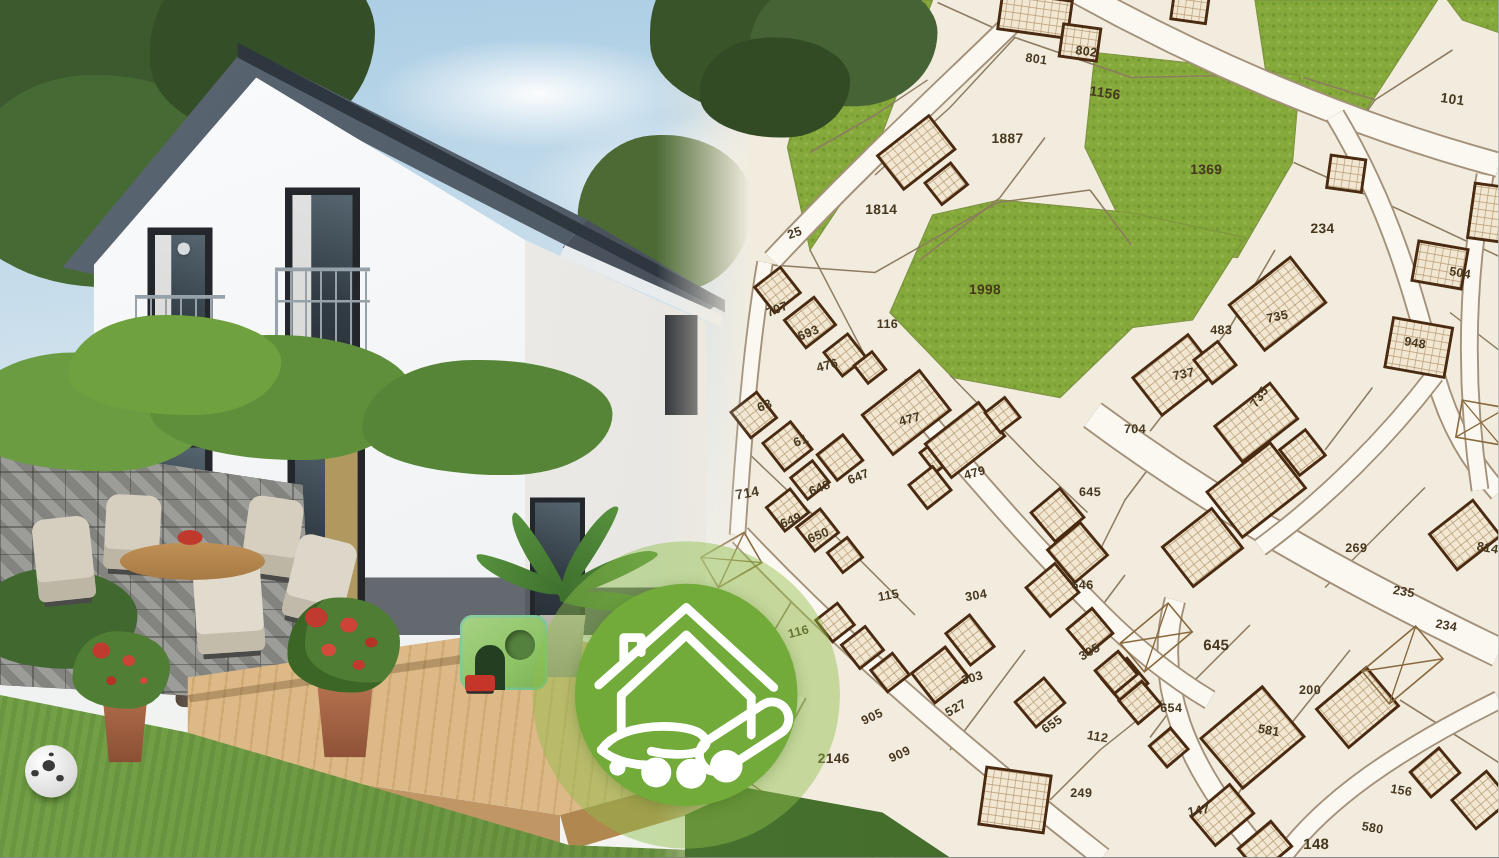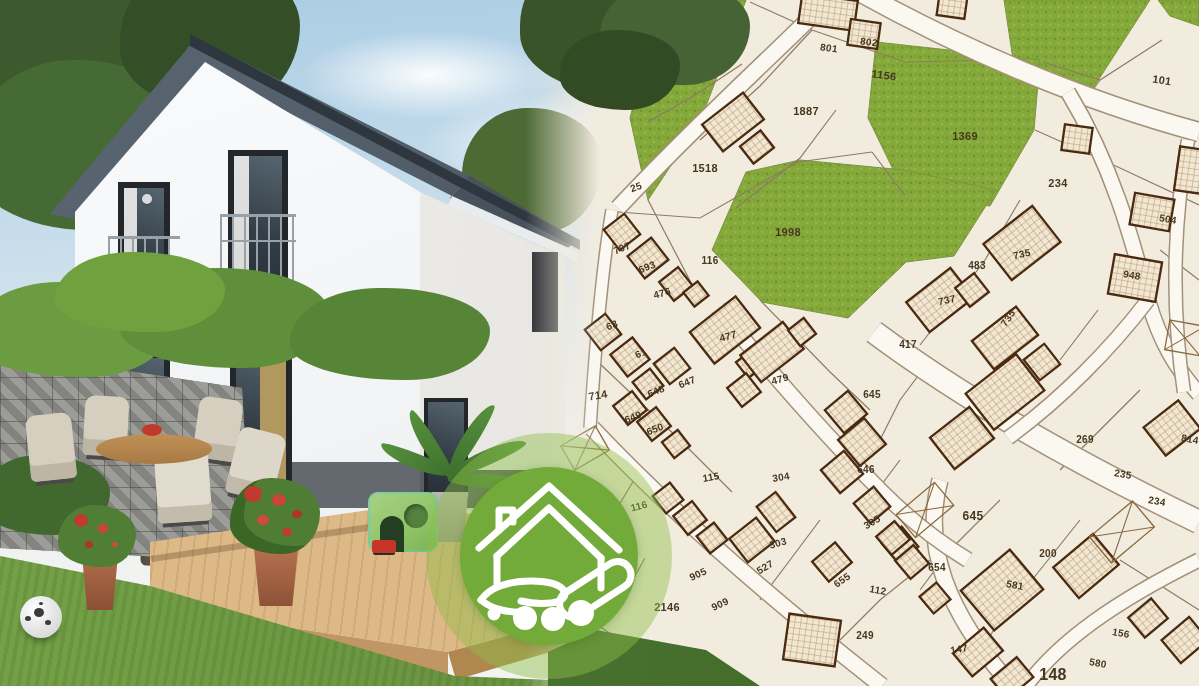--- a/index.html
+++ b/index.html
@@ -290,38 +290,38 @@
           <rect x="924" y="587" width="22" height="22" transform="rotate(-40 935 598)" fill="url(#hatch)" stroke="#4a2a10" stroke-width="2.3"></rect>
           <rect x="1167" y="625" width="36" height="30" transform="rotate(-40 1185 640)" fill="url(#hatch)" stroke="#4a2a10" stroke-width="2.3"></rect>
           <rect x="697" y="672" width="30" height="16" transform="rotate(-20 712 680)" fill="url(#hatch)" stroke="#4a2a10" stroke-width="2.3"></rect>
         </g>
     </svg>
     <div class="abs map-labels" id="labels">
         <span class="plabel" style="left: 349px; top: 48px; font-size: 10px; color: rgb(71, 55, 31); transform: translate(-50%, -50%) rotate(8deg);">801</span>
         <span class="plabel" style="left: 389px; top: 42px; font-size: 10px; color: rgb(71, 55, 31); transform: translate(-50%, -50%) rotate(8deg);">802</span>
         <span class="plabel" style="left: 404px; top: 75px; font-size: 11px; color: rgb(71, 55, 31); transform: translate(-50%, -50%) rotate(8deg);">1156</span>
         <span class="plabel" style="left: 326px; top: 111px; font-size: 11px; color: rgb(71, 55, 31); transform: translate(-50%, -50%) rotate(0deg);">1887</span>
-        <span class="plabel" style="left: 225px; top: 168px; font-size: 11px; color: rgb(71, 55, 31); transform: translate(-50%, -50%) rotate(0deg);">1518</span>
+        <span class="plabel" style="left: 225px; top: 168px; font-size: 11px; color: rgb(71, 55, 31); transform: translate(-50%, -50%) rotate(0deg);">1814</span>
         <span class="plabel" style="left: 156px; top: 187px; font-size: 10px; color: rgb(71, 55, 31); transform: translate(-50%, -50%) rotate(-20deg);">25</span>
         <span class="plabel" style="left: 682px; top: 80px; font-size: 11px; color: rgb(71, 55, 31); transform: translate(-50%, -50%) rotate(8deg);">101</span>
         <span class="plabel" style="left: 485px; top: 136px; font-size: 11px; color: rgb(71, 55, 31); transform: translate(-50%, -50%) rotate(0deg);">1369</span>
         <span class="plabel" style="left: 578px; top: 183px; font-size: 11px; color: rgb(71, 55, 31); transform: translate(-50%, -50%) rotate(0deg);">234</span>
         <span class="plabel" style="left: 308px; top: 232px; font-size: 11px; color: rgb(71, 55, 31); transform: translate(-50%, -50%) rotate(0deg);">1998</span>
         <span class="plabel" style="left: 142px; top: 248px; font-size: 10px; color: rgb(71, 55, 31); transform: translate(-50%, -50%) rotate(-22deg);">707</span>
         <span class="plabel" style="left: 167px; top: 267px; font-size: 10px; color: rgb(71, 55, 31); transform: translate(-50%, -50%) rotate(-22deg);">693</span>
         <span class="plabel" style="left: 182px; top: 293px; font-size: 10px; color: rgb(71, 55, 31); transform: translate(-50%, -50%) rotate(-15deg);">476</span>
         <span class="plabel" style="left: 230px; top: 260px; font-size: 10px; color: rgb(71, 55, 31); transform: translate(-50%, -50%) rotate(0deg);">116</span>
         <span class="plabel" style="left: 132px; top: 325px; font-size: 10px; color: rgb(71, 55, 31); transform: translate(-50%, -50%) rotate(-22deg);">63</span>
         <span class="plabel" style="left: 161px; top: 353px; font-size: 10px; color: rgb(71, 55, 31); transform: translate(-50%, -50%) rotate(-22deg);">61</span>
         <span class="plabel" style="left: 248px; top: 336px; font-size: 10px; color: rgb(71, 55, 31); transform: translate(-50%, -50%) rotate(-15deg);">477</span>
         <span class="plabel" style="left: 497px; top: 265px; font-size: 10px; color: rgb(71, 55, 31); transform: translate(-50%, -50%) rotate(0deg);">483</span>
         <span class="plabel" style="left: 542px; top: 254px; font-size: 10px; color: rgb(71, 55, 31); transform: translate(-50%, -50%) rotate(-12deg);">735</span>
         <span class="plabel" style="left: 467px; top: 300px; font-size: 10px; color: rgb(71, 55, 31); transform: translate(-50%, -50%) rotate(-12deg);">737</span>
         <span class="plabel" style="left: 528px; top: 318px; font-size: 10px; color: rgb(71, 55, 31); transform: translate(-50%, -50%) rotate(-55deg);">735</span>
-        <span class="plabel" style="left: 428px; top: 344px; font-size: 10px; color: rgb(71, 55, 31); transform: translate(-50%, -50%) rotate(0deg);">417</span>
+        <span class="plabel" style="left: 428px; top: 344px; font-size: 10px; color: rgb(71, 55, 31); transform: translate(-50%, -50%) rotate(0deg);">704</span>
         <span class="plabel" style="left: 652px; top: 275px; font-size: 10px; color: rgb(71, 55, 31); transform: translate(-50%, -50%) rotate(10deg);">948</span>
         <span class="plabel" style="left: 688px; top: 219px; font-size: 10px; color: rgb(71, 55, 31); transform: translate(-50%, -50%) rotate(10deg);">504</span>
         <span class="plabel" style="left: 118px; top: 395px; font-size: 11px; color: rgb(71, 55, 31); transform: translate(-50%, -50%) rotate(-10deg);">714</span>
         <span class="plabel" style="left: 207px; top: 382px; font-size: 10px; color: rgb(71, 55, 31); transform: translate(-50%, -50%) rotate(-22deg);">647</span>
         <span class="plabel" style="left: 176px; top: 391px; font-size: 10px; color: rgb(71, 55, 31); transform: translate(-50%, -50%) rotate(-22deg);">648</span>
         <span class="plabel" style="left: 153px; top: 417px; font-size: 10px; color: rgb(71, 55, 31); transform: translate(-50%, -50%) rotate(-22deg);">649</span>
         <span class="plabel" style="left: 175px; top: 429px; font-size: 10px; color: rgb(71, 55, 31); transform: translate(-50%, -50%) rotate(-22deg);">650</span>
         <span class="plabel" style="left: 300px; top: 379px; font-size: 10px; color: rgb(71, 55, 31); transform: translate(-50%, -50%) rotate(-15deg);">479</span>
         <span class="plabel" style="left: 231px; top: 477px; font-size: 10px; color: rgb(71, 55, 31); transform: translate(-50%, -50%) rotate(-10deg);">115</span>
         <span class="plabel" style="left: 301px; top: 477px; font-size: 10px; color: rgb(71, 55, 31); transform: translate(-50%, -50%) rotate(-10deg);">304</span>
@@ -340,21 +340,21 @@
         <span class="plabel" style="left: 125px; top: 650px; font-size: 11px; color: rgb(71, 55, 31); transform: translate(-50%, -50%) rotate(0deg);">2149</span>
         <span class="plabel" style="left: 362px; top: 580px; font-size: 10px; color: rgb(71, 55, 31); transform: translate(-50%, -50%) rotate(-35deg);">655</span>
         <span class="plabel" style="left: 392px; top: 522px; font-size: 10px; color: rgb(71, 55, 31); transform: translate(-50%, -50%) rotate(-30deg);">305</span>
         <span class="plabel" style="left: 398px; top: 590px; font-size: 10px; color: rgb(71, 55, 31); transform: translate(-50%, -50%) rotate(10deg);">112</span>
         <span class="plabel" style="left: 385px; top: 635px; font-size: 10px; color: rgb(71, 55, 31); transform: translate(-50%, -50%) rotate(0deg);">249</span>
         <span class="plabel" style="left: 493px; top: 516px; font-size: 12px; color: rgb(71, 55, 31); transform: translate(-50%, -50%) rotate(0deg);">645</span>
         <span class="plabel" style="left: 457px; top: 567px; font-size: 10px; color: rgb(71, 55, 31); transform: translate(-50%, -50%) rotate(0deg);">654</span>
         <span class="plabel" style="left: 568px; top: 553px; font-size: 10px; color: rgb(71, 55, 31); transform: translate(-50%, -50%) rotate(0deg);">200</span>
         <span class="plabel" style="left: 535px; top: 585px; font-size: 10px; color: rgb(71, 55, 31); transform: translate(-50%, -50%) rotate(10deg);">581</span>
         <span class="plabel" style="left: 479px; top: 649px; font-size: 10px; color: rgb(71, 55, 31); transform: translate(-50%, -50%) rotate(-10deg);">147</span>
-        <span class="plabel" style="left: 573px; top: 675px; font-size: 16px; color: rgb(71, 55, 31); transform: translate(-50%, -50%) rotate(0deg);">148</span>
+        <span class="plabel" style="left: 573px; top: 675px; font-size: 12px; color: rgb(71, 55, 31); transform: translate(-50%, -50%) rotate(0deg);">148</span>
         <span class="plabel" style="left: 641px; top: 633px; font-size: 10px; color: rgb(71, 55, 31); transform: translate(-50%, -50%) rotate(10deg);">156</span>
         <span class="plabel" style="left: 618px; top: 663px; font-size: 10px; color: rgb(71, 55, 31); transform: translate(-50%, -50%) rotate(10deg);">580</span>
       </div>
   </div>
 
   <div class="abs blob" style="left:520px;top:-55px;width:200px;height:150px;background:#3a5429;"></div>
   <div class="abs blob" style="left:600px;top:-20px;width:150px;height:105px;background:#456334;"></div>
   <div class="abs blob" style="left:560px;top:30px;width:120px;height:80px;background:#324b24;"></div>
   <div class="abs" style="inset:0;clip-path:polygon(548px 686px,760px 686px,706px 650px,596px 630px,548px 652px);background:linear-gradient(90deg,#4e7a31,#3f662a);"></div>
 

